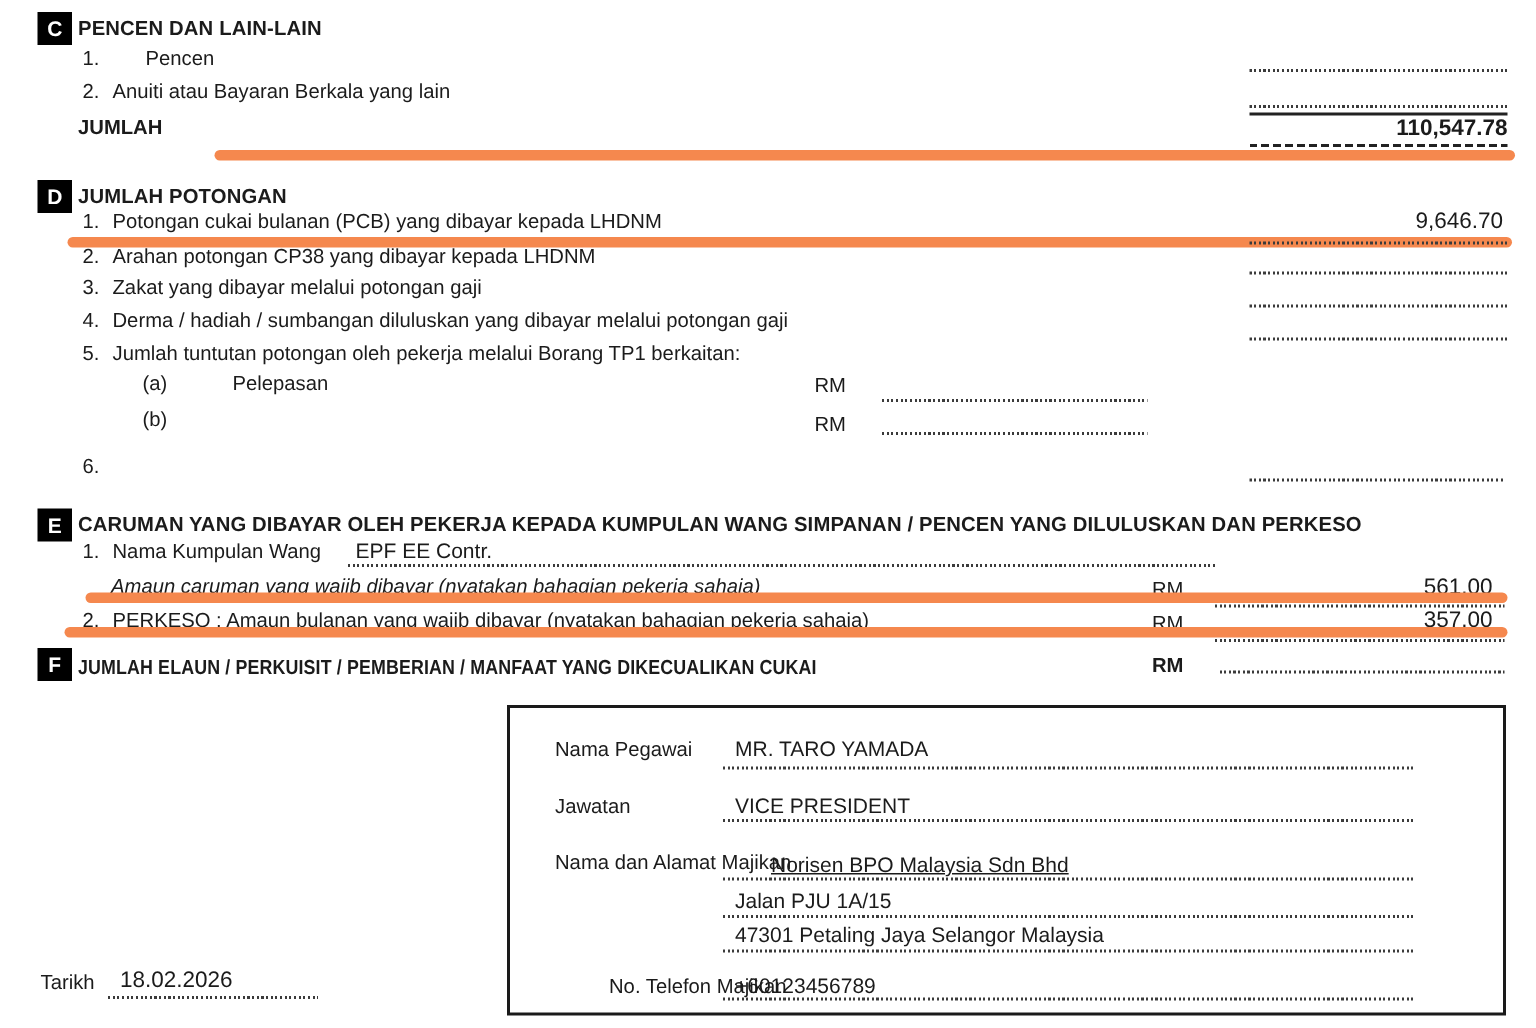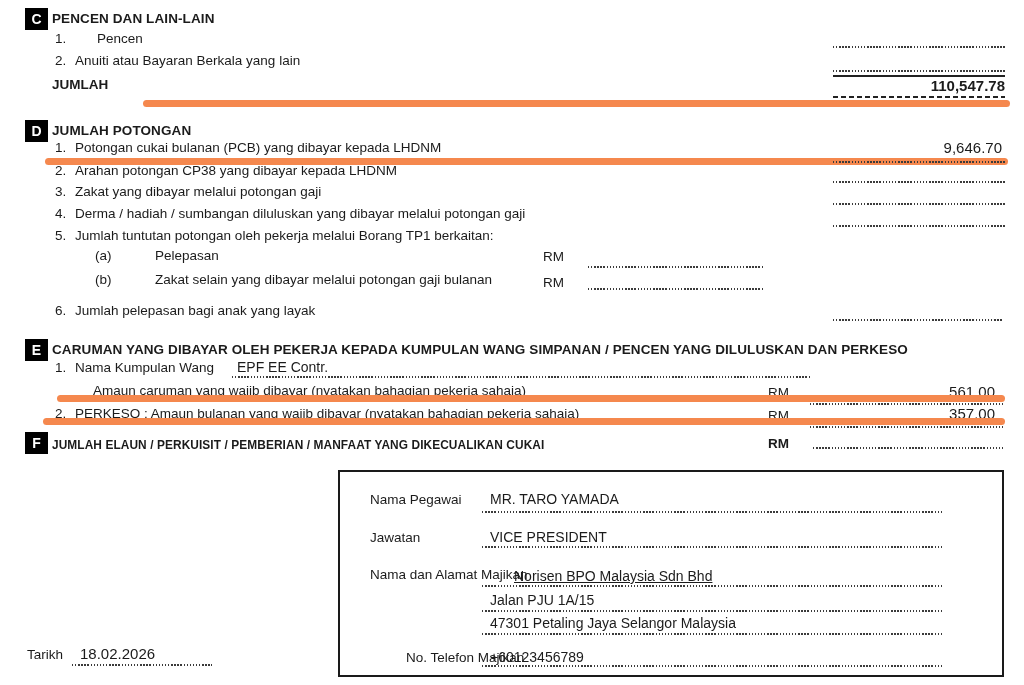--- a/index.html
+++ b/index.html
@@ -69,37 +69,35 @@
 
   <div class="abs t" style="left:55px;top:228px;">5.</div>
   <div class="abs t" style="left:75px;top:228px;">Jumlah tuntutan potongan oleh pekerja melalui Borang TP1 berkaitan:</div>
 
   <div class="abs t" style="left:95px;top:248px;">(a)</div>
   <div class="abs t" style="left:155px;top:248px;">Pelepasan</div>
   <div class="abs t" style="left:543px;top:249px;">RM</div>
   <div class="abs dotted" style="left:588px;top:266px;width:177px;"></div>
 
   <div class="abs t" style="left:95px;top:272px;">(b)</div>
-  <div class="abs t" style="left:155px;top:272px;">Zakat selain yang dibayar melalui potongan gaji bulanan</div>
   <div class="abs t" style="left:543px;top:275px;">RM</div>
   <div class="abs dotted" style="left:588px;top:288px;width:177px;"></div>
 
   <div class="abs t" style="left:55px;top:303px;">6.</div>
-  <div class="abs t" style="left:75px;top:303px;">Jumlah pelepasan bagi anak yang layak</div>
   <div class="abs dotted" style="left:833px;top:319px;width:170px;"></div>
 
   <div class="abs lb" style="left:25px;top:339px;">E</div>
   <div class="abs sec-title" style="left:52px;top:342px;">CARUMAN YANG DIBAYAR OLEH PEKERJA KEPADA KUMPULAN WANG SIMPANAN / PENCEN YANG DILULUSKAN DAN PERKESO</div>
 
   <div class="abs t" style="left:55px;top:360px;">1.</div>
   <div class="abs t" style="left:75px;top:360px;">Nama Kumpulan Wang</div>
   <div class="abs val" style="left:237px;top:359px;">EPF EE Contr.</div>
   <div class="abs dotted" style="left:232px;top:376px;width:578px;"></div>
 
-  <div class="abs t" style="left:93px;top:383px;">Amaun caruman yang wajib dibayar (nyatakan bahagian pekerja sahaja)</div>
+  <div class="abs t" style="left:74px;top:383px;font-style:italic;">Amaun caruman yang wajib dibayar (nyatakan bahagian pekerja sahaja)</div>
   <div class="abs t" style="left:768px;top:385px;">RM</div>
   <div class="abs amt" style="right:29px;top:383px;">561.00</div>
   <div class="abs hl" style="left: 57px; top: 395px; width: 948px; background-color: rgb(245, 136, 78);"></div>
   <div class="abs dotted" style="left:810px;top:403px;width:193px;"></div>
 
   <div class="abs t" style="left:55px;top:406px;">2.</div>
   <div class="abs t" style="left:75px;top:406px;">PERKESO : Amaun bulanan yang wajib dibayar (nyatakan bahagian pekerja sahaja)</div>
   <div class="abs t" style="left:768px;top:408px;">RM</div>
   <div class="abs amt" style="right:29px;top:405px;">357.00</div>
   <div class="abs hl" style="left: 43px; top: 418px; width: 962px; background-color: rgb(245, 136, 78);"></div>

